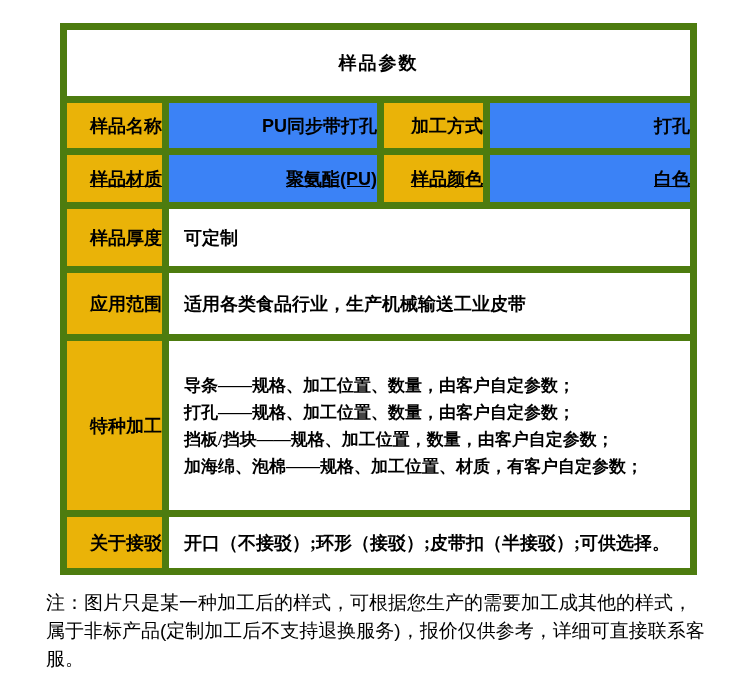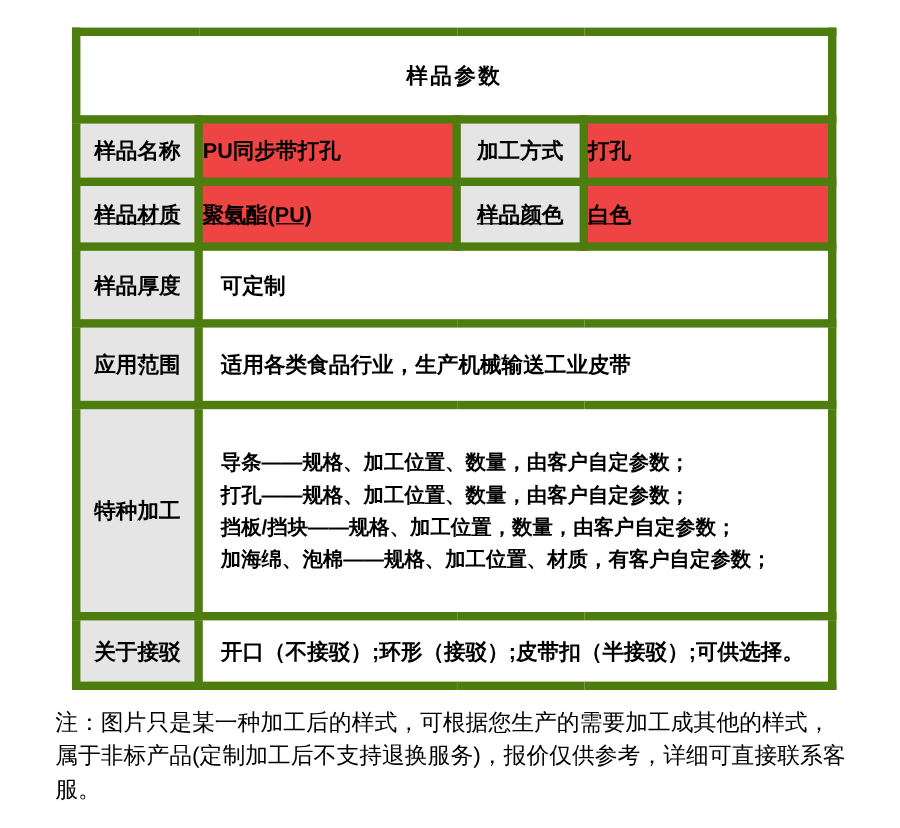--- a/index.html
+++ b/index.html
@@ -34,32 +34,33 @@
     vertical-align: middle;
   }
   td.title-cell {
     height: 73px;
     text-align: center;
     font-size: 30px;
     letter-spacing: 2px;
     background: #ffffff;
   }
   td.label-cell {
-    background: #e5e5e5;
-    text-align: center;
+    background: #eab308;
+    text-align: right;
   }
   td.value-center {
-    text-align: left;
-    background: #ef4444;
+    text-align: right;
+    background: #3b82f6;
   }
   td.value-left {
     text-align: left;
     padding-left: 15px;
     padding-right: 8px;
     background: #ffffff;
+    font-family: Liberation Serif, serif;
   }
   tr.r1 { height: 52px; }
   tr.r2 { height: 54px; text-decoration: underline; }
   tr.r3 { height: 64px; }
   tr.r4 { height: 68px; }
   tr.r5 { height: 176px; }
   tr.r6 { height: 58px; }
   .multi-line div {
     font-size: 17px;
     line-height: 27px;

